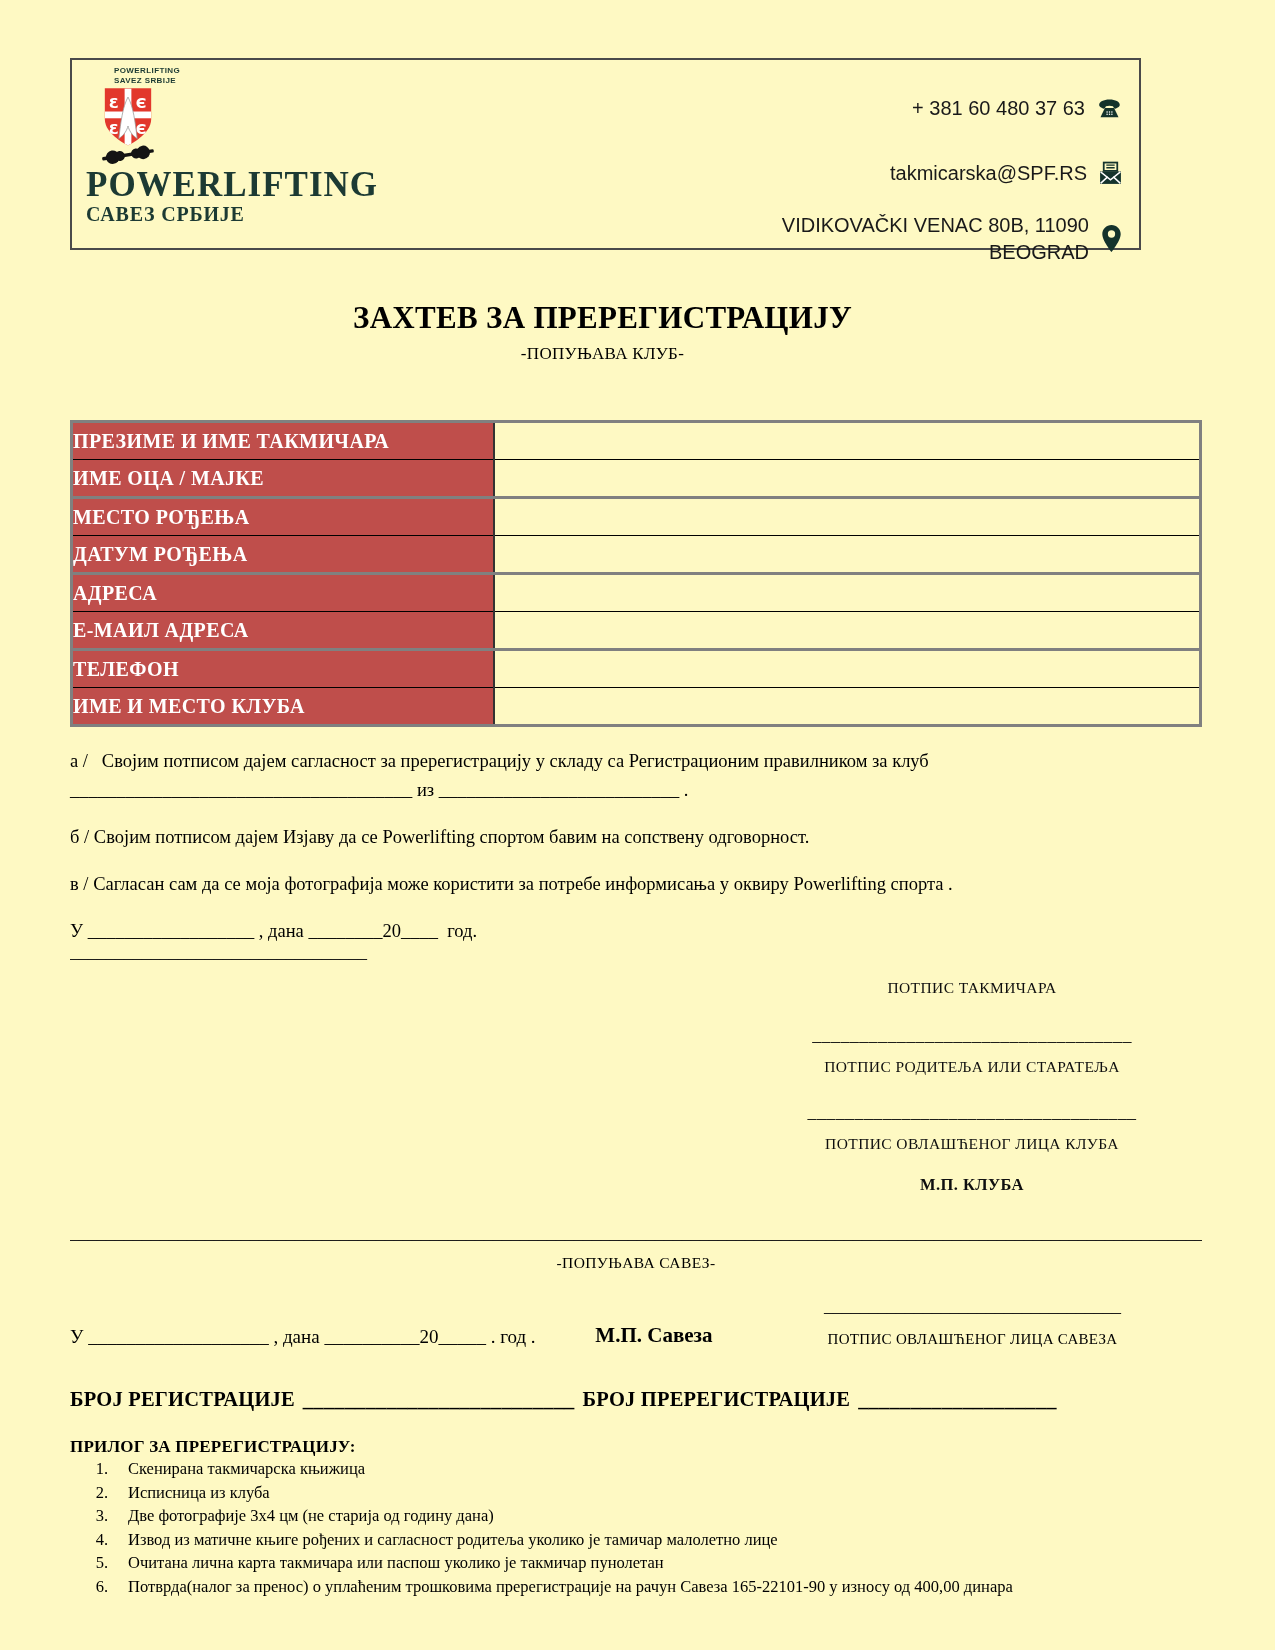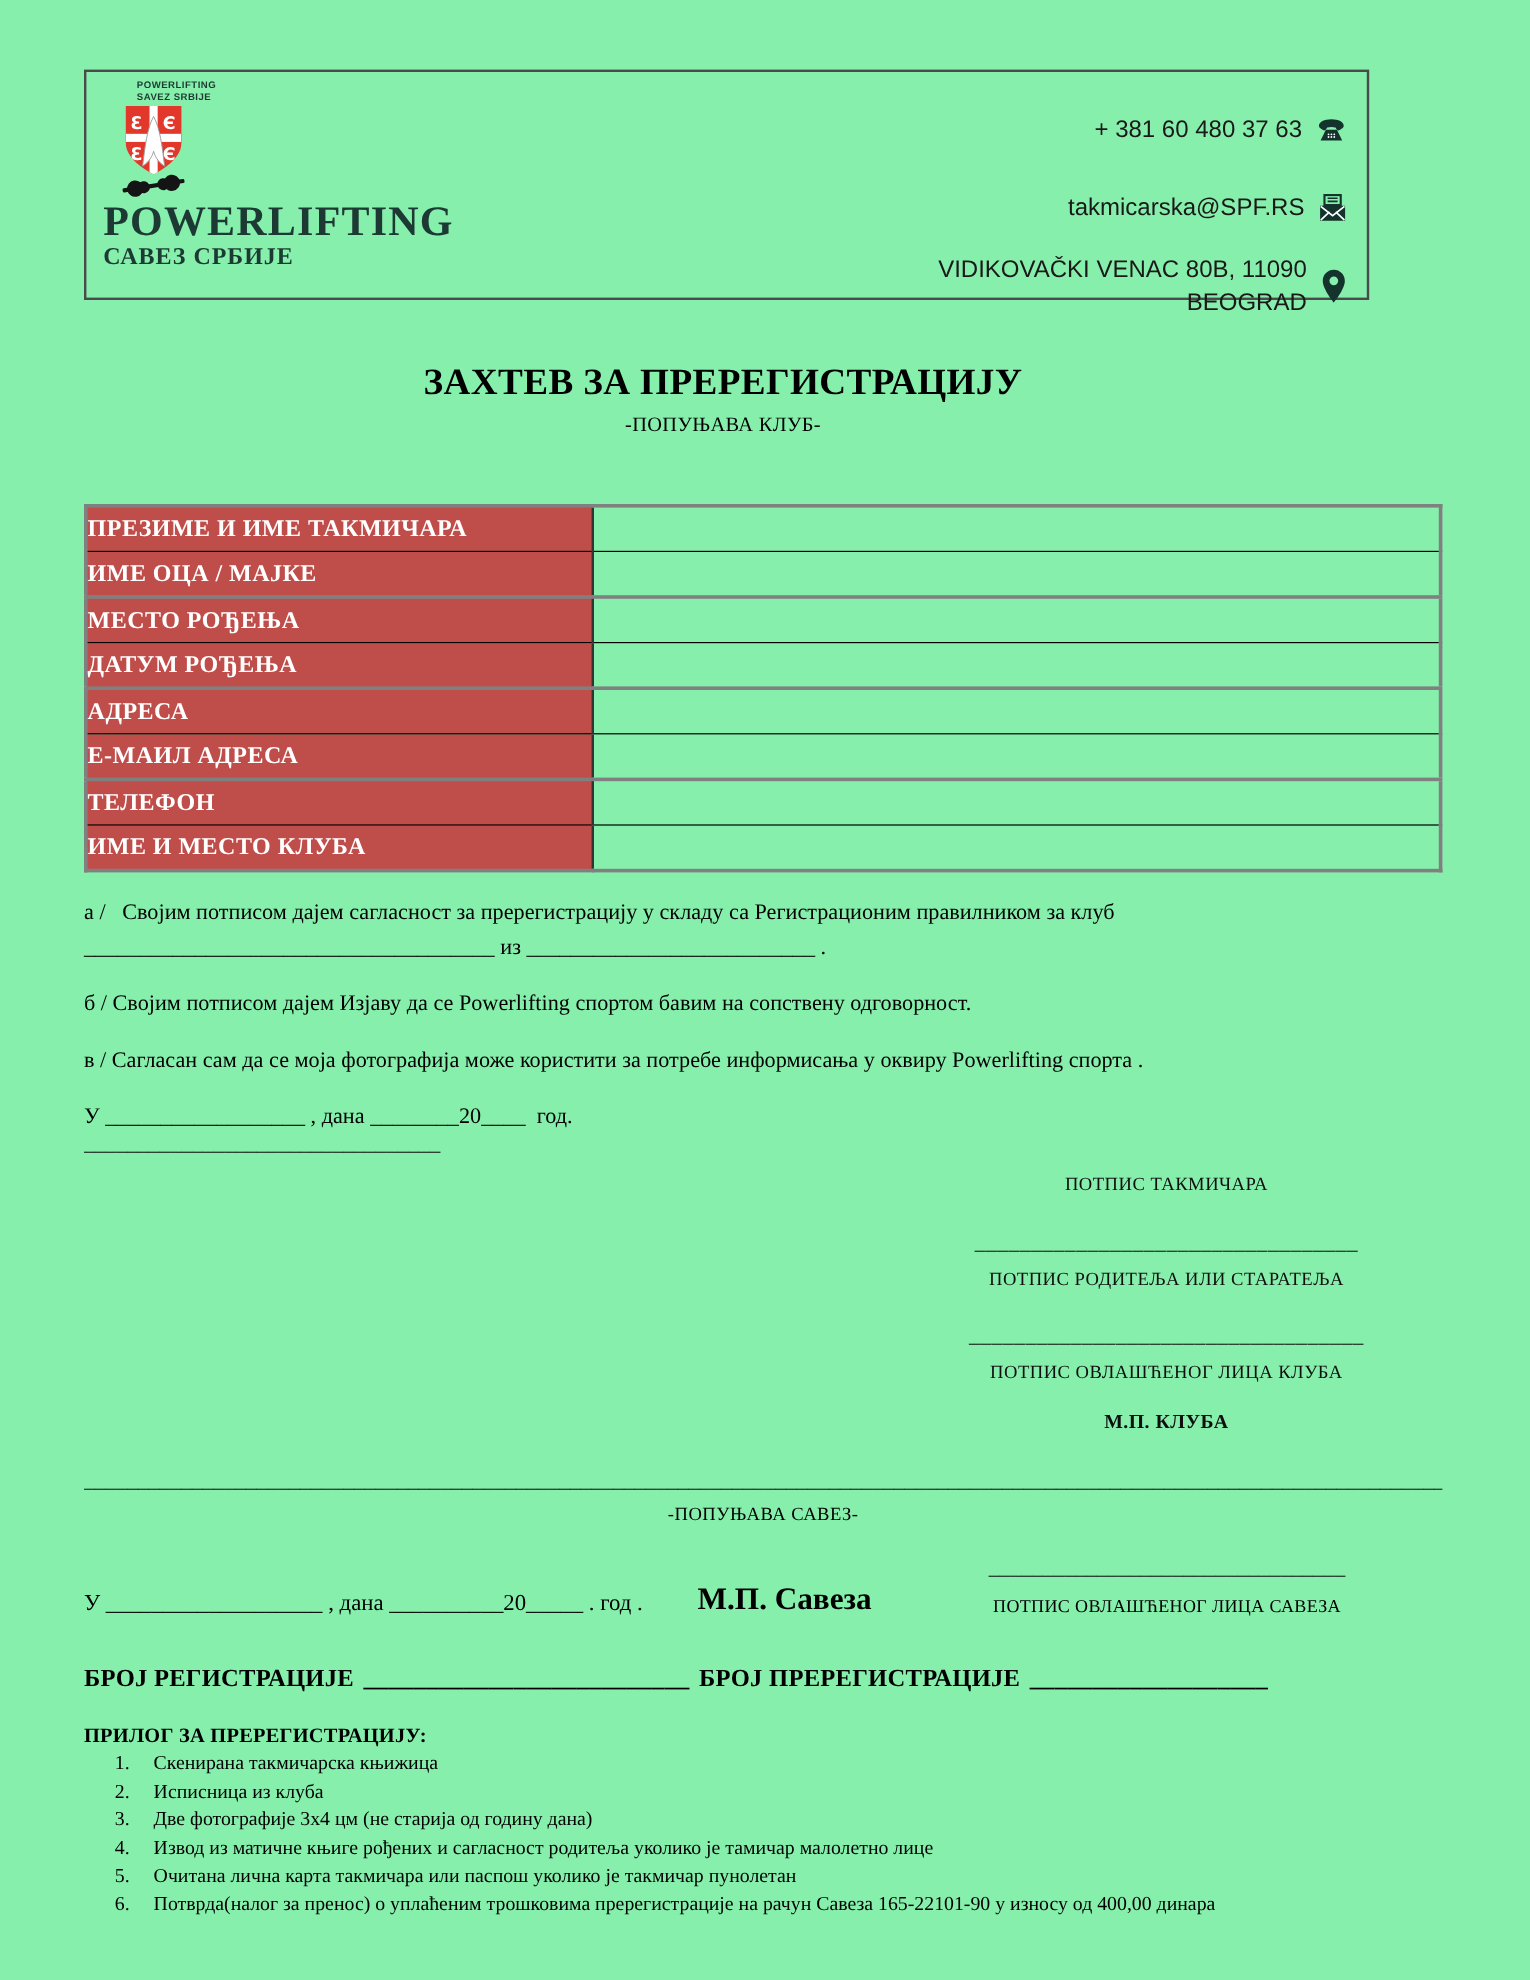--- a/index.html
+++ b/index.html
@@ -1,17 +1,17 @@
 <!DOCTYPE html>
 <html><head>
 <meta charset="utf-8">
 <style>
   html,body{margin:0;padding:0;background:#ffffff;}
   .page{
-    width:1275px;height:1650px;background:#86efac;overflow:hidden;position:relative;
+    width:1275px;height:1650px;background:#fef9c3;overflow:hidden;position:relative;
     font-family:"Liberation Serif", serif;color:#000;
   }
   .content{padding:58px 73px 0 70px;}
 
   
   .letterhead{
     width:1071px;height:192px;border:2px solid #4a4a4a;box-sizing:border-box;
     display:flex;justify-content:space-between;padding:6px 16px 6px 14px;
   }
   .logo-col{display:flex;flex-direction:column;}
@@ -62,21 +62,21 @@
   .sig-col .lbl2{margin-top:12px;}
   .sig-col .ln3{margin-top:26px;}
   .sig-col .lbl3{margin-top:12px;}
   .stamp-club{margin-top:22px;font-weight:bold;font-size:16.5px;letter-spacing:.4px;}
 
   .divider{margin-top:28px;width:1132px;font-size:18px;white-space:nowrap;overflow:hidden;color:#111;}
   .savez-head{text-align:center;font-size:15.5px;margin-top:10px;letter-spacing:.4px;}
 
   .pd-row2{margin-top:24px;display:flex;align-items:flex-end;font-size:19px;gap:41px;}
   .pd2-left{white-space:pre-wrap;}
-  .stamp-savez{font-weight:bold;font-size:26px;white-space:nowrap;}
+  .stamp-savez{font-weight:bold;font-size:21px;margin-left:14px;white-space:nowrap;}
   .savez-sig-col{margin-left:auto;margin-right:77px;width:305px;text-align:center;align-self:flex-start;}
   .savez-sig-col .slbl{margin-top:14px;font-size:15px;letter-spacing:.3px;}
 
   .numbers{margin-top:40px;font-weight:bold;font-size:20.5px;letter-spacing:.2px;white-space:nowrap;}
   .numbers .gap{display:inline-block;width:8px;}
 
   
   .att{margin-top:26px;}
   .att-head{font-weight:bold;font-size:17px;letter-spacing:.2px;}
   .att-item{display:flex;font-size:16.5px;line-height:23.5px;}

